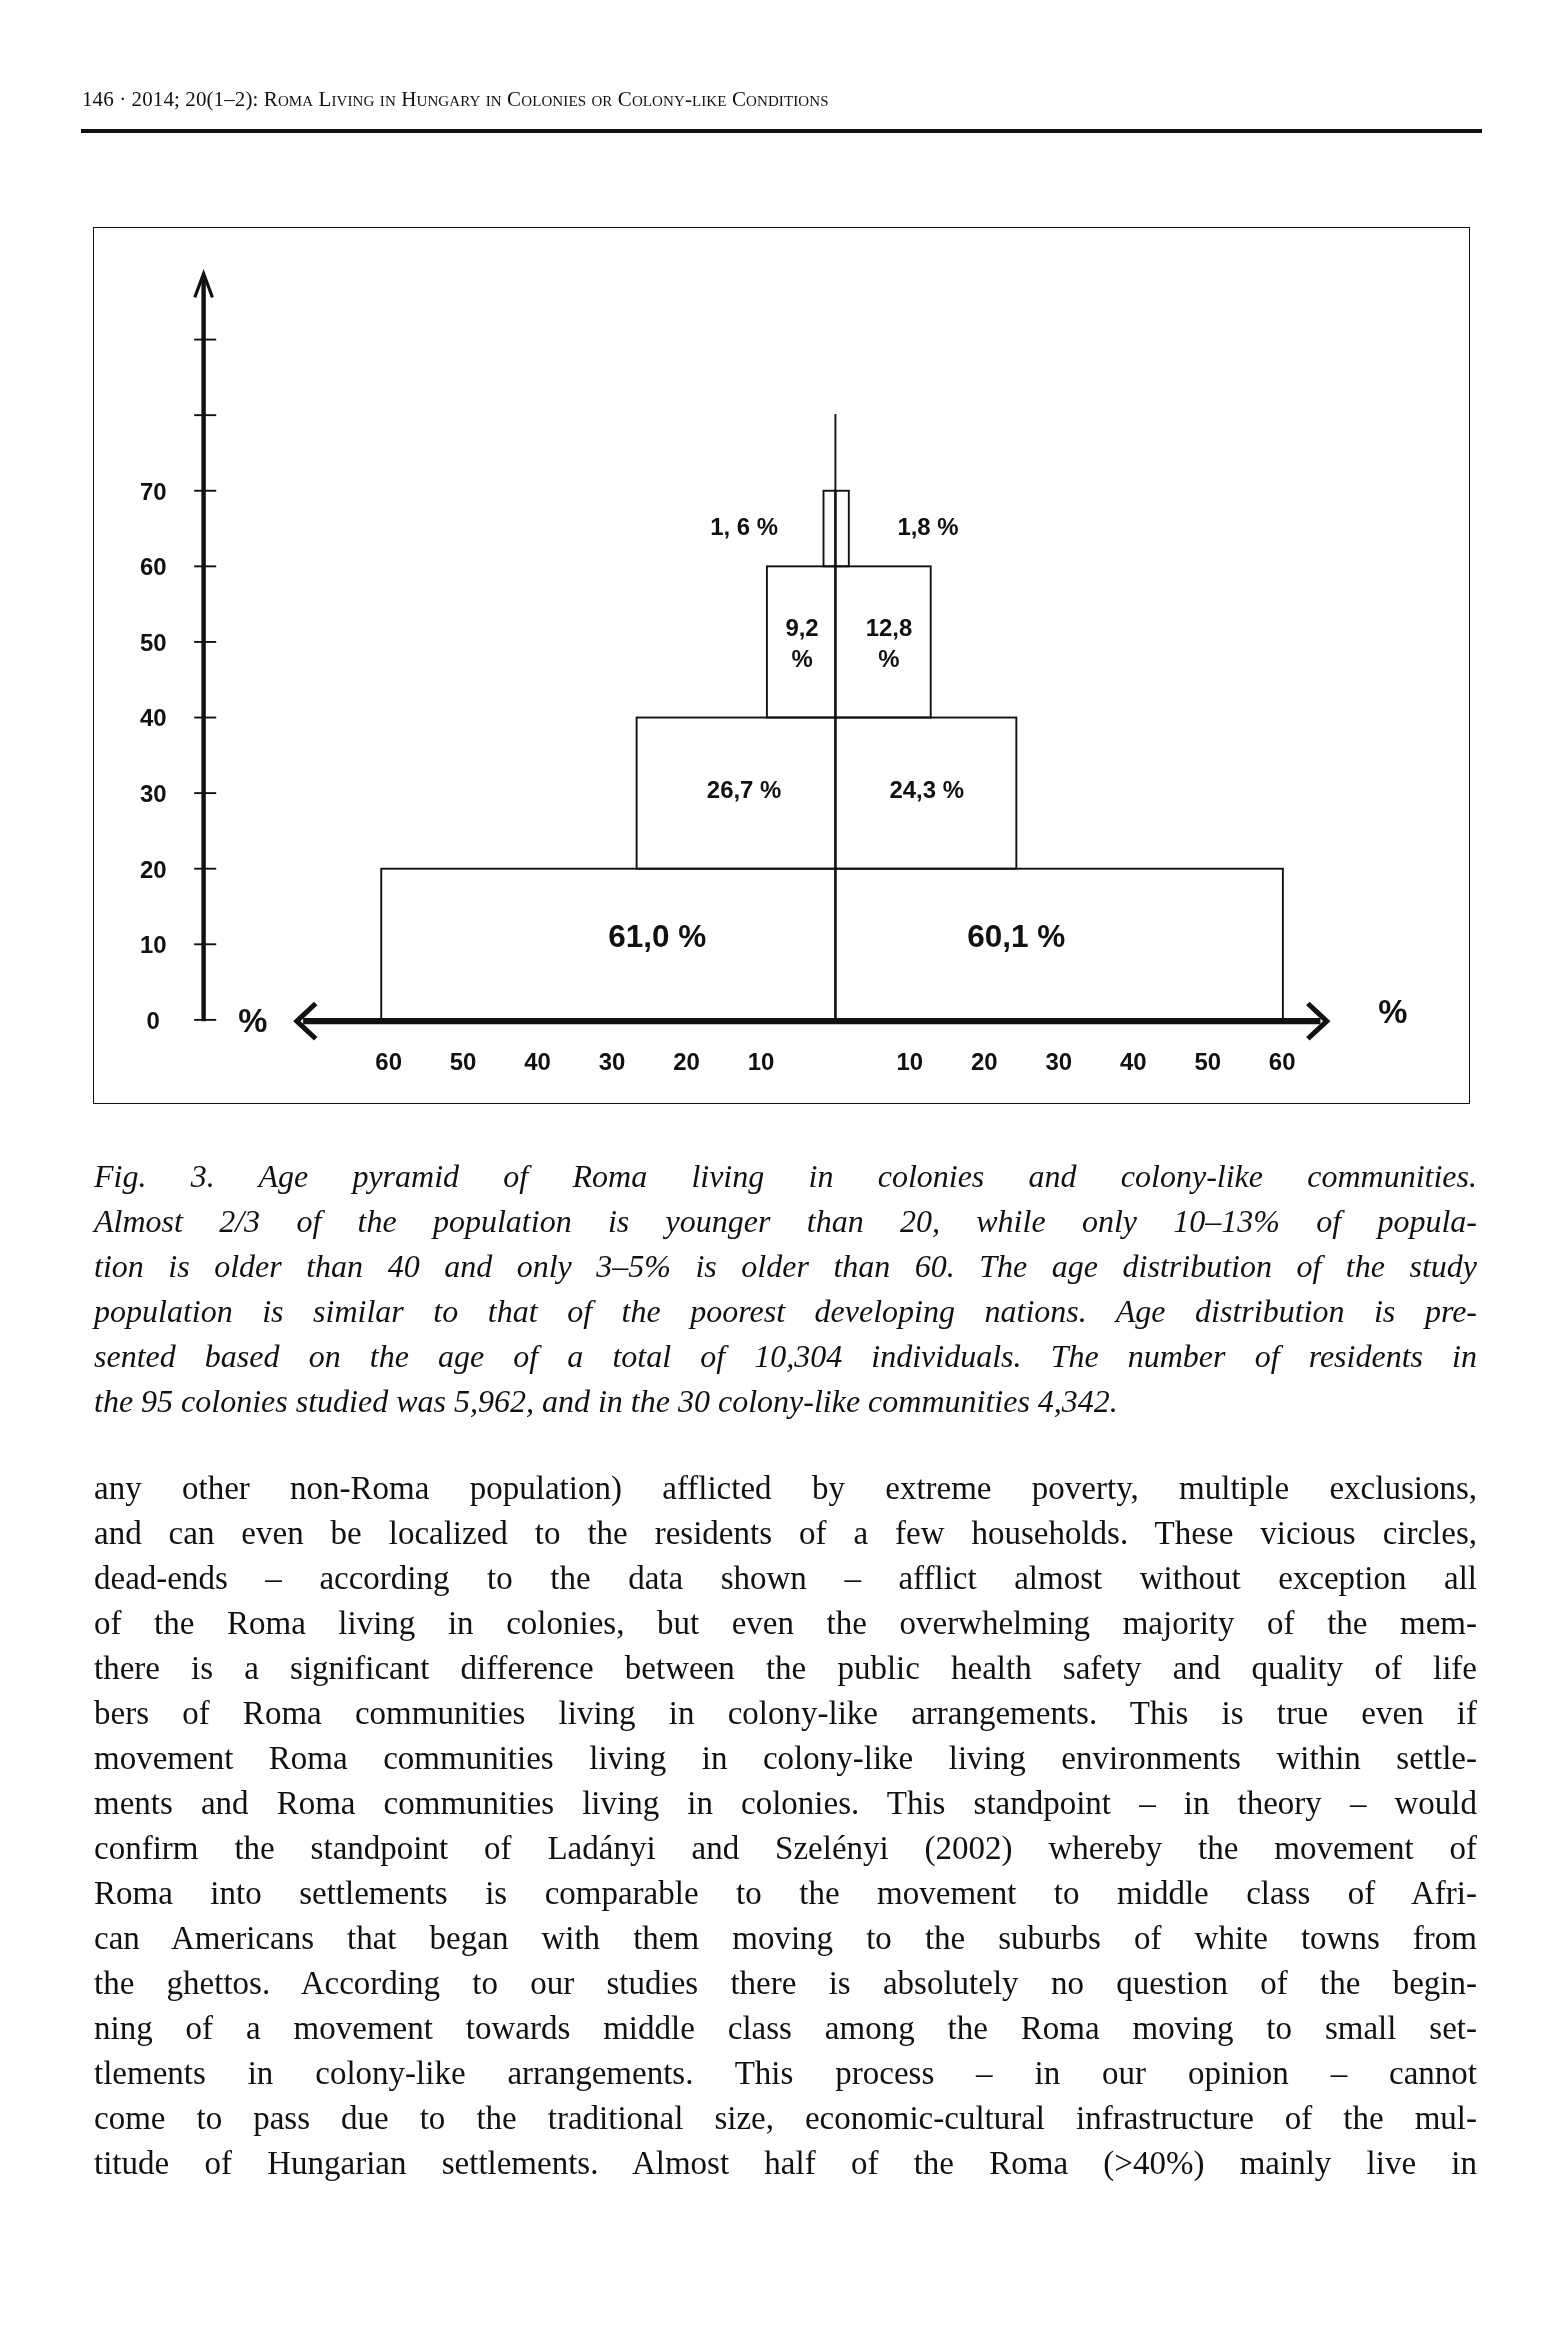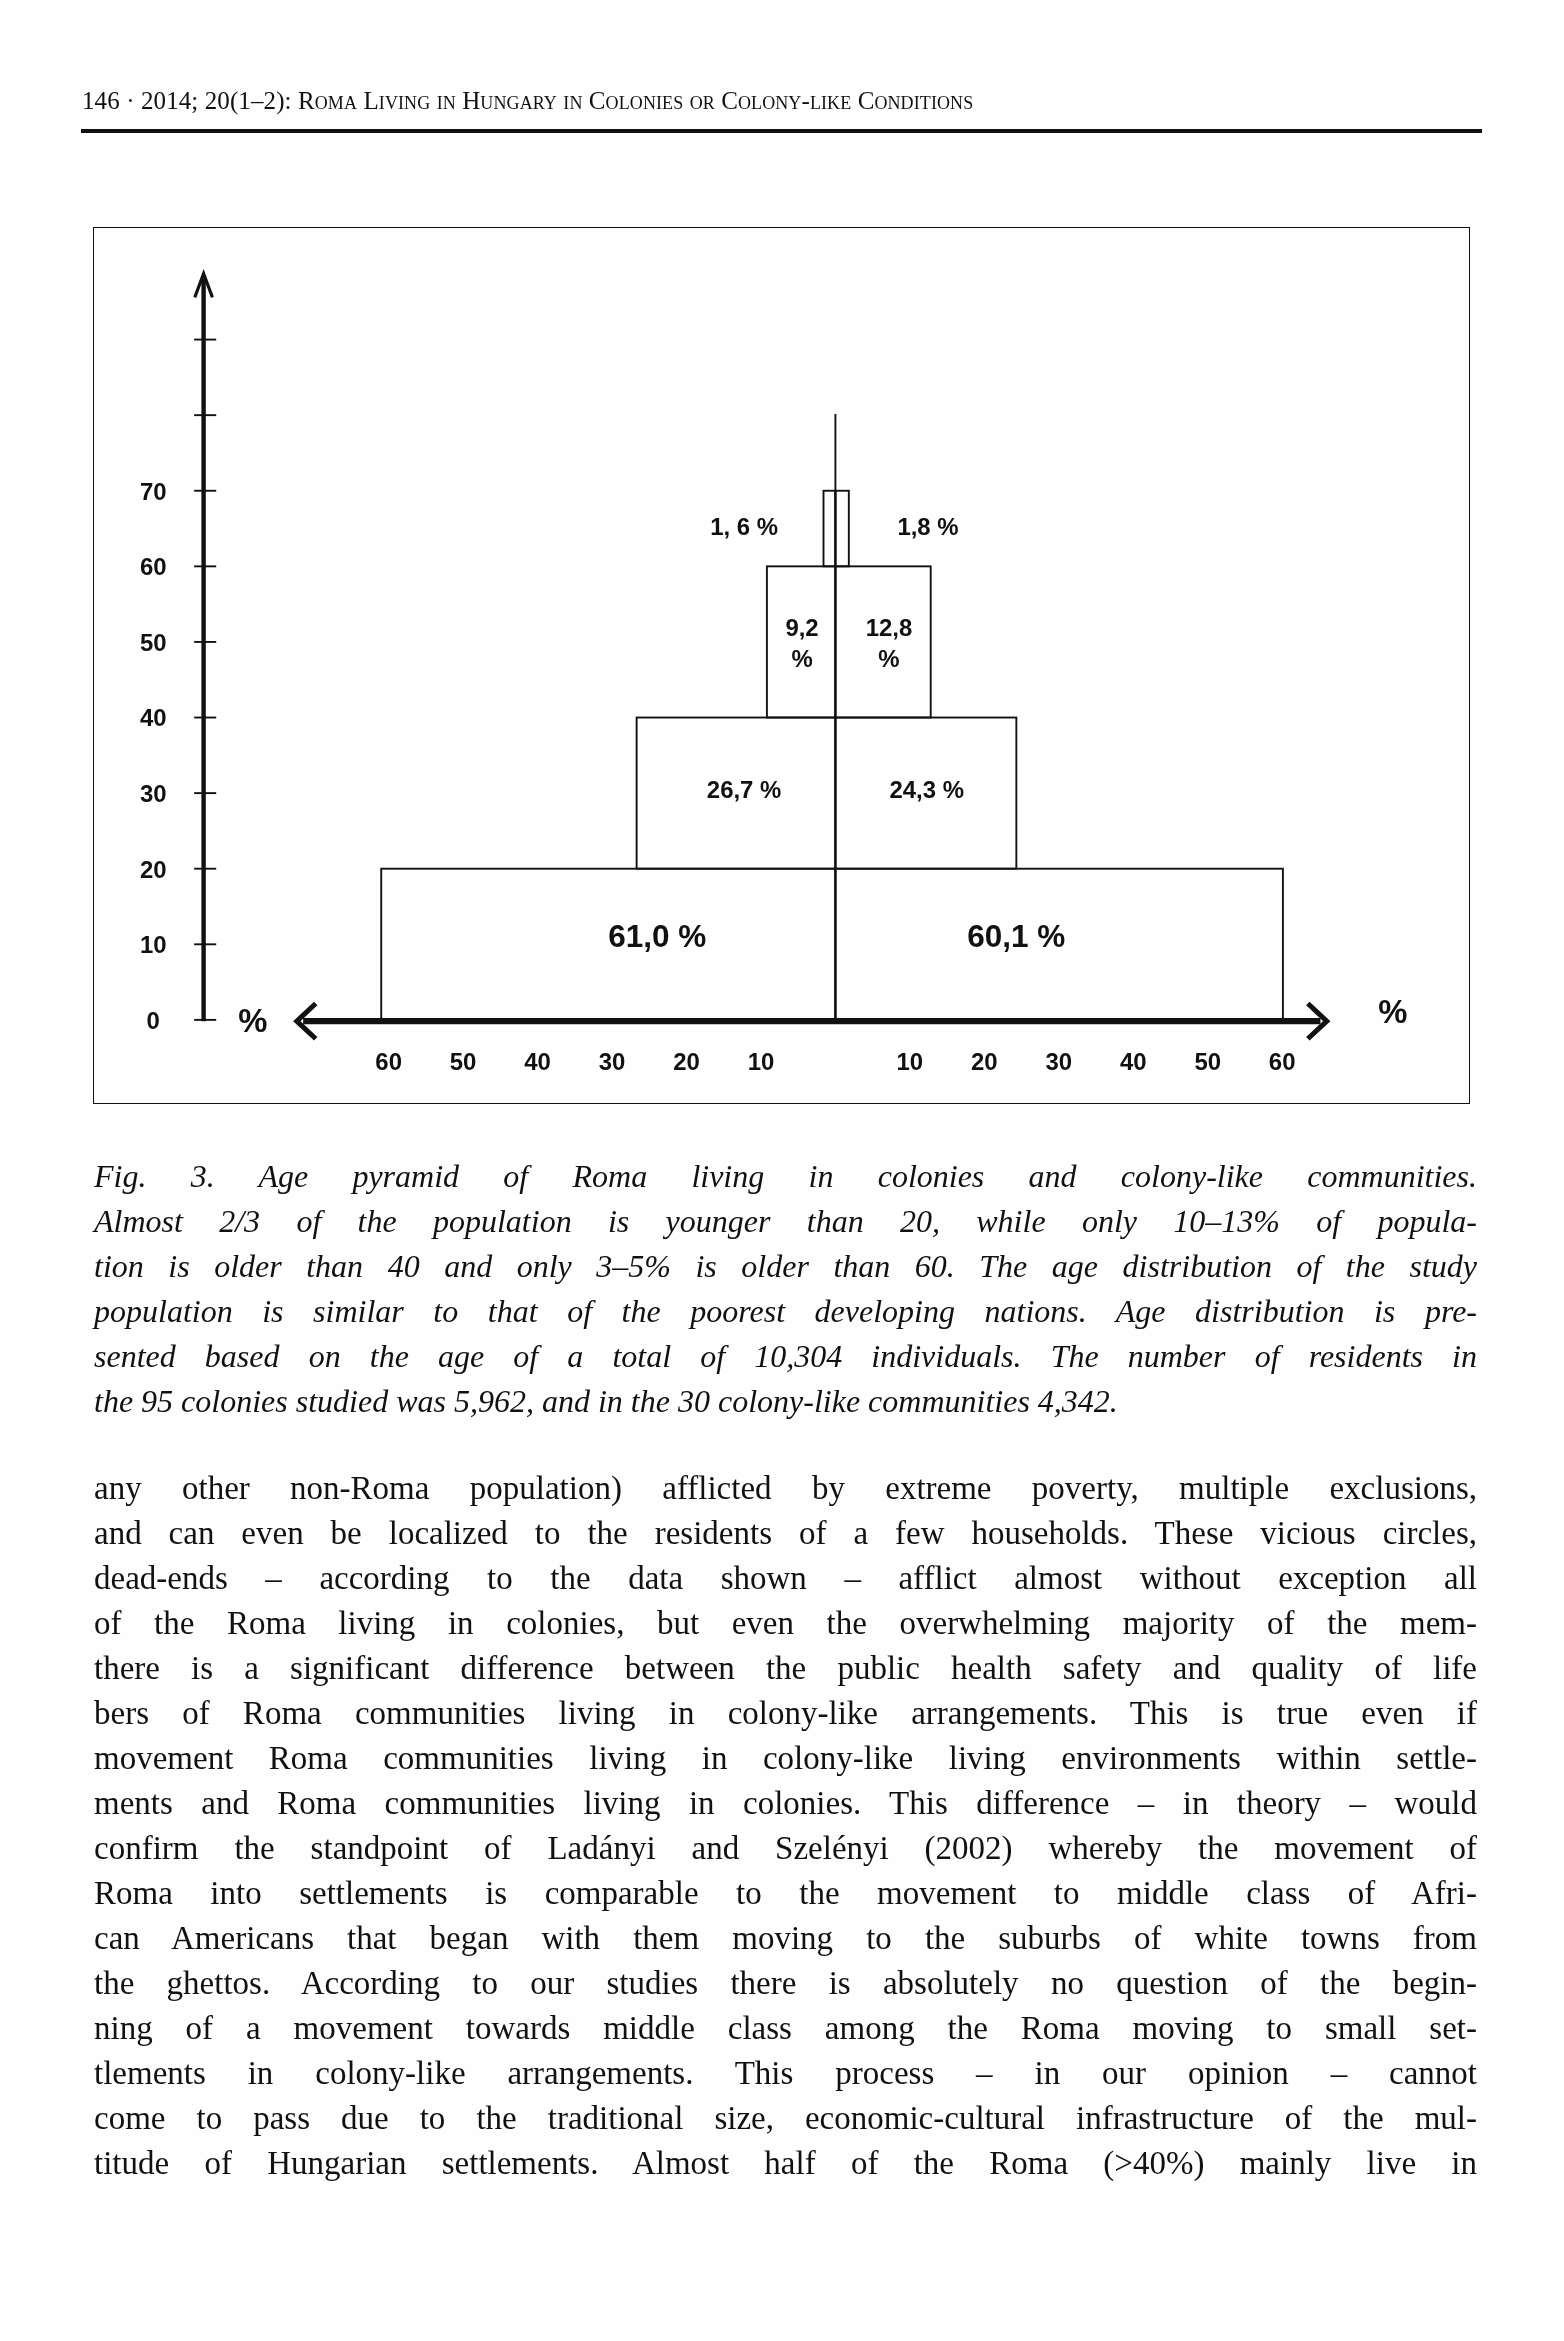--- a/index.html
+++ b/index.html
@@ -1,19 +1,19 @@
 <!DOCTYPE html>
 <html style="font-size:10px"><head>
 <meta charset="utf-8">
 <style>
   html, body { margin:0; padding:0; background:#fdfefd; }
   body { width:1565px; height:2342px; position:relative; overflow:hidden; color:#111; }
   .serif { font-family: "Liberation Serif", "DejaVu Serif", serif; }
   #running-head {
-    position:absolute; left:82px; top:87px; font-size:25px; letter-spacing:0.1px; white-space:nowrap;
+    position:absolute; left:82px; top:87px; font-size:21px; letter-spacing:0.1px; white-space:nowrap;
   }
   #running-head .sc { font-variant: small-caps; }
   #head-rule { position:absolute; left:81px; top:129px; width:1401px; height:3.8px; background:#111; }
   #chart-frame { position:absolute; left:93px; top:227px; width:1377px; height:877px; border:1.9px solid #111; box-sizing:border-box; }
   #chart-svg { position:absolute; left:0; top:0; }
   .tick-label, .bar-label, .xt-label, .unit-label { font-family:"Liberation Sans","DejaVu Sans",sans-serif; font-weight:bold; fill:#111; }
   #caption {
     position:absolute; left:94px; top:1154px; width:1383px; font-style:italic; font-size:32px; line-height:45px;
     text-align:justify;
   }
@@ -104,21 +104,21 @@
     <span class="line last">the 95 colonies studied was 5,962, and in the 30 colony-like communities 4,342.</span>
   </div>
 <div id="body-text" class="serif">
     <span class="line">any other non-Roma population) afflicted by extreme poverty, multiple exclusions,</span>
     <span class="line">and can even be localized to the residents of a few households. These vicious circles,</span>
     <span class="line">dead-ends – according to the data shown – afflict almost without exception all</span>
     <span class="line">of the Roma living in colonies, but even the overwhelming majority of the mem-</span>
     <span class="line">there is a significant difference between the public health safety and quality of life</span>
     <span class="line">bers of Roma communities living in colony-like arrangements. This is true even if</span>
     <span class="line">movement Roma communities living in colony-like living environments within settle-</span>
-    <span class="line">ments and Roma communities living in colonies. This difference – in theory – would</span>
+    <span class="line">ments and Roma communities living in colonies. This standpoint – in theory – would</span>
     <span class="line">confirm the standpoint of Ladányi and Szelényi (2002) whereby the movement of</span>
     <span class="line">Roma into settlements is comparable to the movement to middle class of Afri-</span>
     <span class="line">can Americans that began with them moving to the suburbs of white towns from</span>
     <span class="line">the ghettos. According to our studies there is absolutely no question of the begin-</span>
     <span class="line">ning of a movement towards middle class among the Roma moving to small set-</span>
     <span class="line">tlements in colony-like arrangements. This process – in our opinion – cannot</span>
     <span class="line">come to pass due to the traditional size, economic-cultural infrastructure of the mul-</span>
     <span class="line">titude of Hungarian settlements. Almost half of the Roma (&gt;40%) mainly live in</span>
   </div>
 

